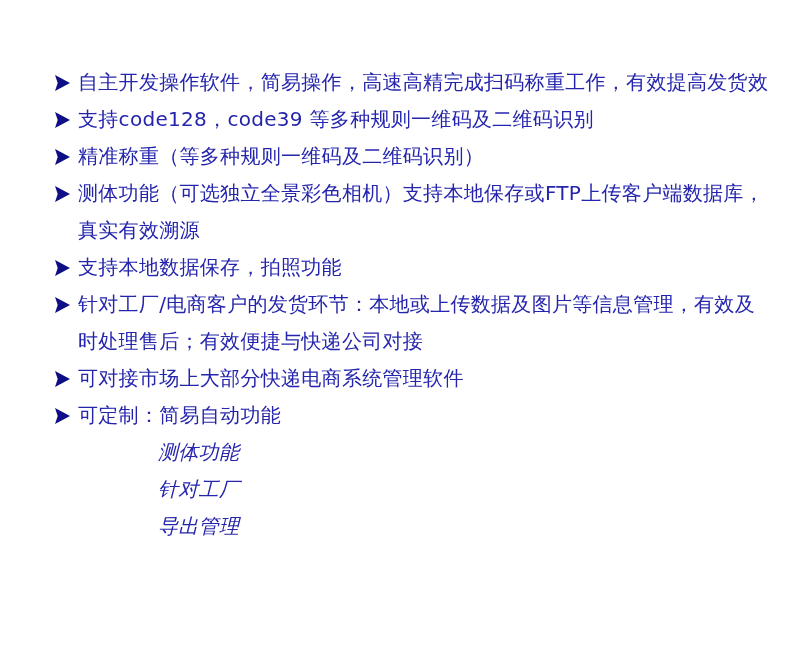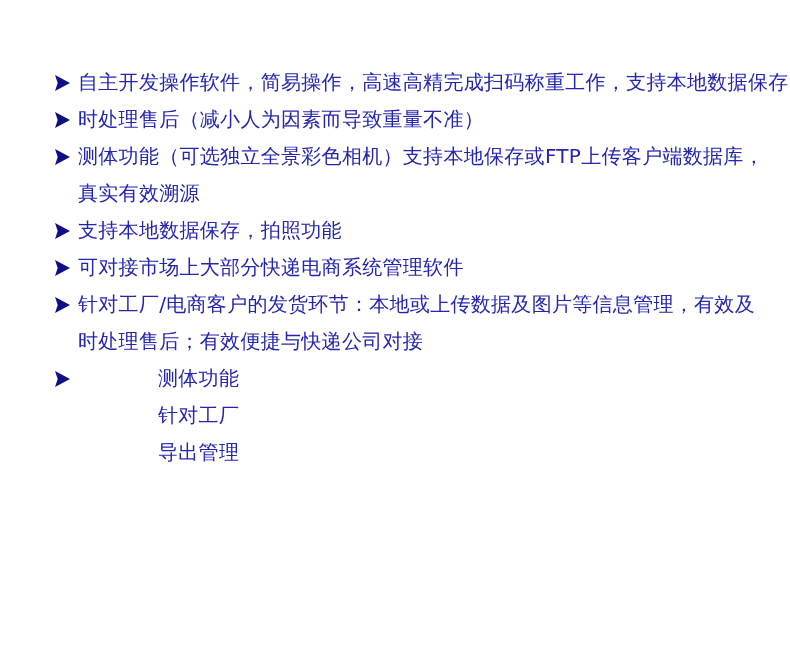--- a/index.html
+++ b/index.html
@@ -36,40 +36,47 @@
     color: #2424ad;
     font-size: 20px;
     line-height: 37px;
     letter-spacing: 0.3px;
   }
   .line {
     white-space: nowrap;
   }
   .subline {
     padding-left: 80px;
+    font-style: italic;
   }
 </style>
 </head>
 <body>
 
 <div class="page">
   <div class="list">
 
     <div class="item">
       <span class="marker"></span>
       <div class="text">
-        <div class="line">自主开发操作软件，简易操作，高速高精完成扫码称重工作，支持本地数据保存</div>
+        <div class="line">自主开发操作软件，简易操作，高速高精完成扫码称重工作，有效提高发货效</div>
       </div>
     </div>
-
 
     <div class="item">
       <span class="marker"></span>
       <div class="text">
-        <div class="line">时处理售后（减小人为因素而导致重量不准）</div>
+        <div class="line">支持code128，code39 等多种规则一维码及二维码识别</div>
+      </div>
+    </div>
+
+    <div class="item">
+      <span class="marker"></span>
+      <div class="text">
+        <div class="line">精准称重（等多种规则一维码及二维码识别）</div>
       </div>
     </div>
 
     <div class="item">
       <span class="marker"></span>
       <div class="text">
         <div class="line">测体功能（可选独立全景彩色相机）支持本地保存或FTP上传客户端数据库，</div>
         <div class="line">真实有效溯源</div>
       </div>
     </div>
@@ -77,35 +84,36 @@
     <div class="item">
       <span class="marker"></span>
       <div class="text">
         <div class="line">支持本地数据保存，拍照功能</div>
       </div>
     </div>
 
     <div class="item">
       <span class="marker"></span>
       <div class="text">
-        <div class="line">可对接市场上大部分快递电商系统管理软件</div>
-      </div>
-    </div>
-
-    <div class="item">
-      <span class="marker"></span>
-      <div class="text">
         <div class="line">针对工厂/电商客户的发货环节：本地或上传数据及图片等信息管理，有效及</div>
         <div class="line">时处理售后；有效便捷与快递公司对接</div>
       </div>
     </div>
 
     <div class="item">
       <span class="marker"></span>
       <div class="text">
+        <div class="line">可对接市场上大部分快递电商系统管理软件</div>
+      </div>
+    </div>
+
+    <div class="item">
+      <span class="marker"></span>
+      <div class="text">
+        <div class="line">可定制：简易自动功能</div>
         <div class="line subline">测体功能</div>
         <div class="line subline">针对工厂</div>
         <div class="line subline">导出管理</div>
       </div>
     </div>
 
   </div>
 </div>
 
 </body></html>

